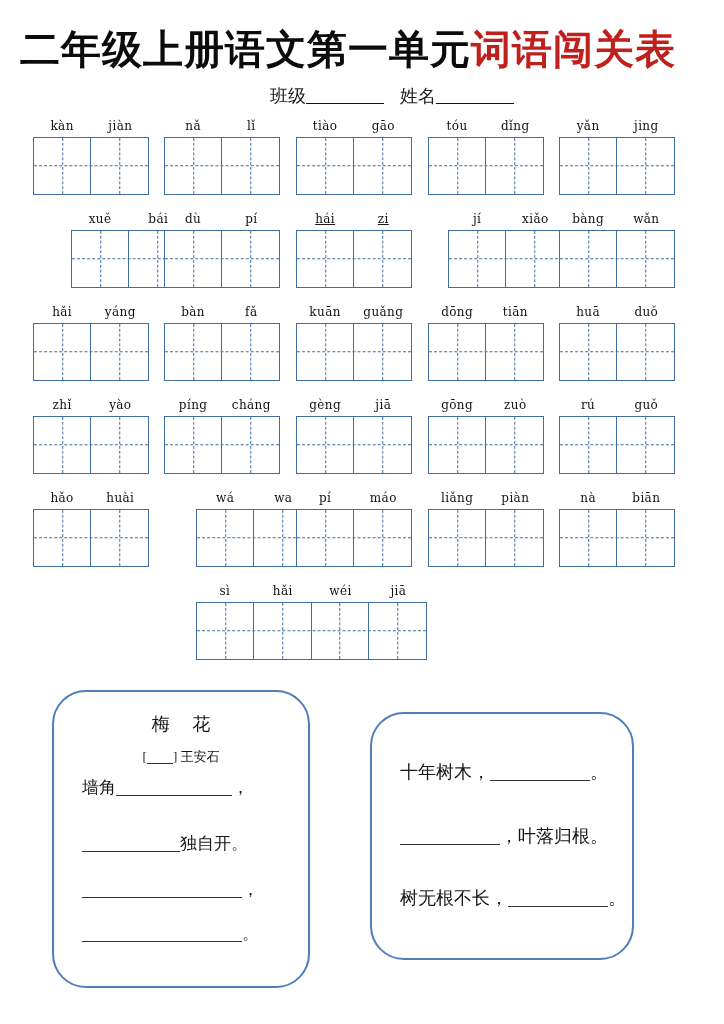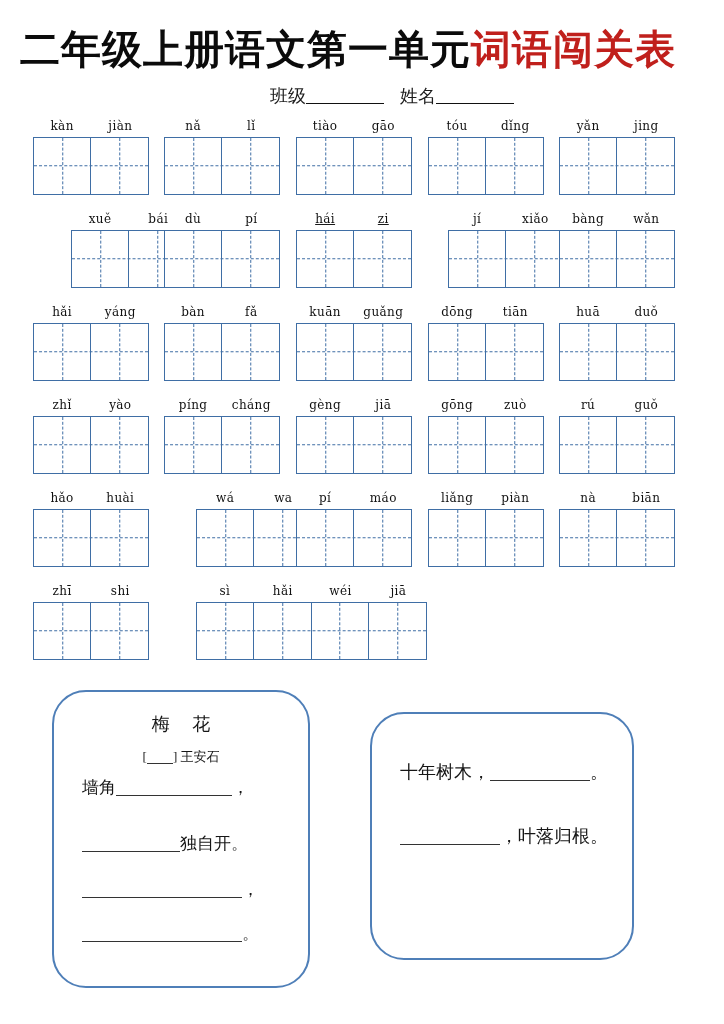--- a/index.html
+++ b/index.html
@@ -470,30 +470,20 @@
           <div class="pinyin-cell">nà</div>
           <div class="pinyin-cell">biān</div>
         </div>
         <div class="boxes-line">
           <div class="tzg-cell"></div>
           <div class="tzg-cell"></div>
         </div>
       </div>
     </div>
     <div class="grid-row">
-      <div class="word-group" style="left: 33px;">
-        <div class="pinyin-line">
-          <div class="pinyin-cell">zhī</div>
-          <div class="pinyin-cell">shi</div>
-        </div>
-        <div class="boxes-line">
-          <div class="tzg-cell"></div>
-          <div class="tzg-cell"></div>
-        </div>
-      </div>
       <div class="word-group" style="left: 196px;">
         <div class="pinyin-line">
           <div class="pinyin-cell">sì</div>
           <div class="pinyin-cell">hǎi</div>
           <div class="pinyin-cell">wéi</div>
           <div class="pinyin-cell">jiā</div>
         </div>
         <div class="boxes-line">
           <div class="tzg-cell"></div>
           <div class="tzg-cell"></div>
@@ -523,13 +513,16 @@
   </div>
 </div>
 
 <div class="panel" id="idiom-panel">
   <div class="il il1 cn-text">
     <span>十年树木，</span><span class="blank-ul" style="width:100px"></span><span>。</span>
   </div>
   <div class="il il2 cn-text">
     <span class="blank-ul" style="width:100px"></span><span>，叶落归根。</span>
   </div>
+  <div class="il il3 cn-text">
+    <span>树无根不长，</span><span class="blank-ul" style="width:100px"></span><span>。</span>
+  </div>
 </div>
 
 </body></html>

